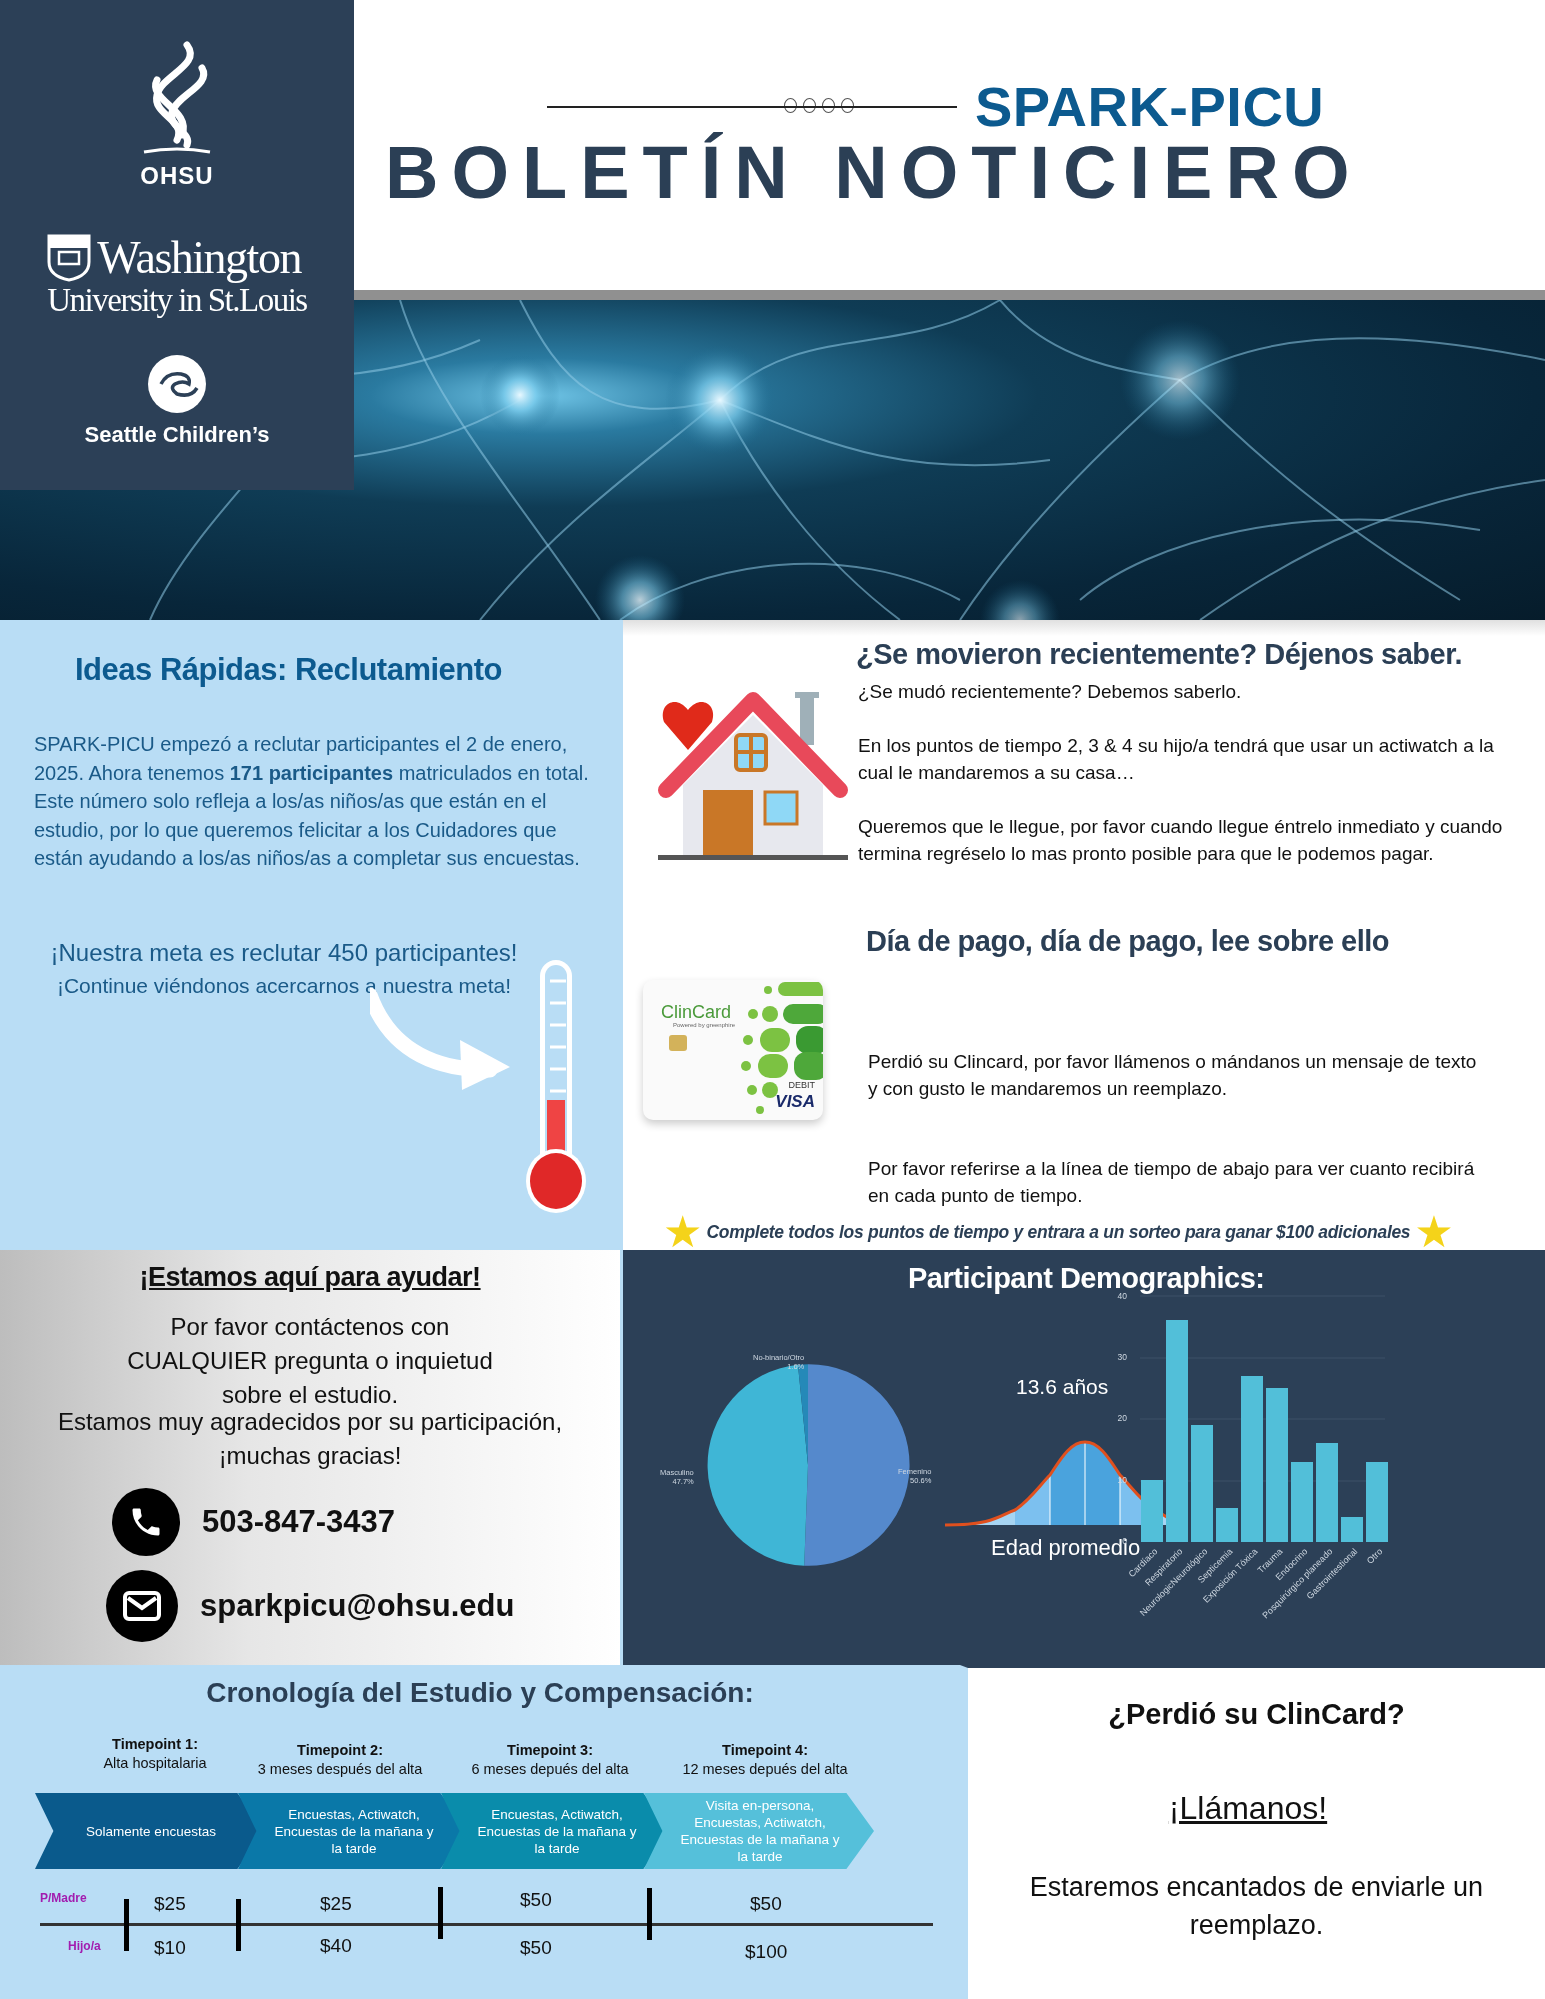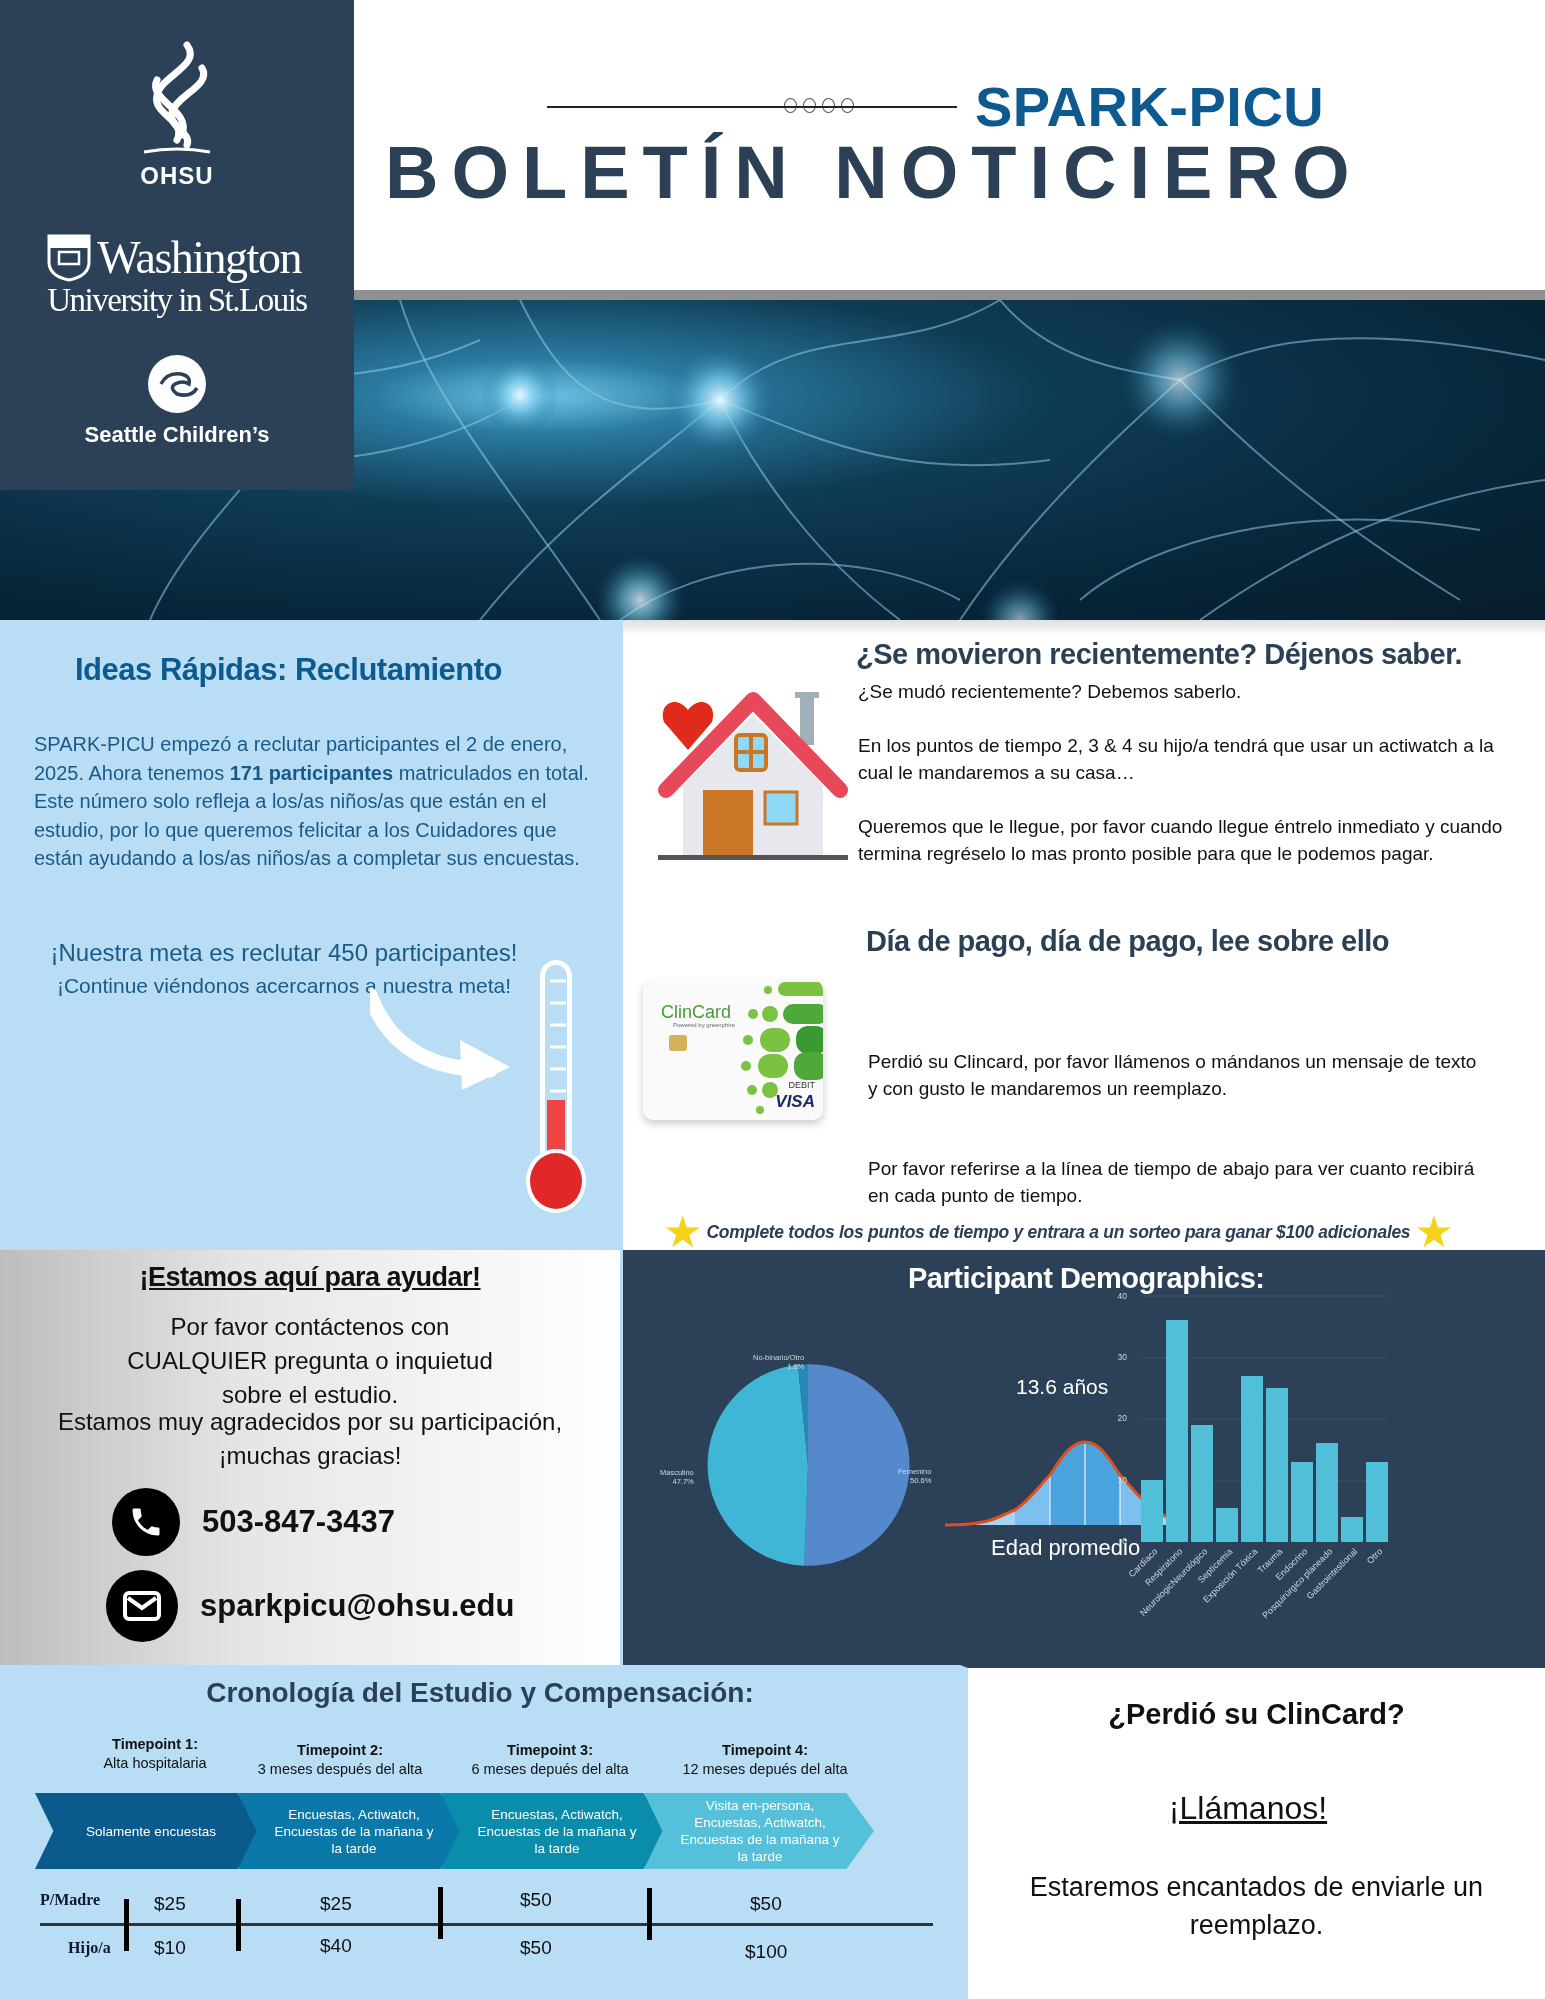--- a/index.html
+++ b/index.html
@@ -71,21 +71,21 @@
 
   
   .timeline { position: absolute; left: 0; top: 1665px; width: 960px; height: 334px; background: #b9ddf5; }
   .timeline h3 { position: absolute; left: 0; width: 960px; top: 12px; text-align: center; font-size: 28px; font-weight: bold; color: #2b3f55; }
   .tp { position: absolute; text-align: center; font-size: 14.5px; color: #111; line-height: 19px; }
   .tp b { display: block; }
   .chev { position: absolute; top: 128px; height: 76px; display: flex; align-items: center; justify-content: center; color: #fff; text-align: center; font-size: 13.5px; line-height: 17px; clip-path: polygon(0 0, 88% 0, 100% 50%, 88% 100%, 0 100%, 8% 50%); }
   .chev span { padding: 0 28px 0 30px; }
   .pay-axis { position: absolute; left: 40px; top: 258px; width: 893px; height: 3px; background: #333; }
   .tick { position: absolute; width: 5px; background: #000; }
-  .row-label { position: absolute; font-size: 16px; font-weight: bold; color: #0f172a; font-family: Liberation Serif, serif; }
+  .row-label { position: absolute; font-size: 12px; font-weight: bold; color: #a21caf; }
   .amt { position: absolute; font-size: 19px; color: #111; }
 
   
   .lost { position: absolute; left: 960px; top: 1665px; width: 585px; height: 334px; background: #fff; border-left: 8px solid #b9ddf5; border-top: 3px solid #2c4057; text-align: center; color: #111; }
   .lost h3 { position: absolute; left: 0; right: 0; top: 30px; font-size: 29px; font-weight: bold; }
   .lost .l1 { position: absolute; left: 0; right: 17px; top: 122px; font-size: 32px; text-decoration: underline; }
   .lost .l2 { position: absolute; left: 0; right: 0; top: 200px; font-size: 27px; line-height: 38px; padding: 0 10px; }
 </style>
 </head>
 <body>

